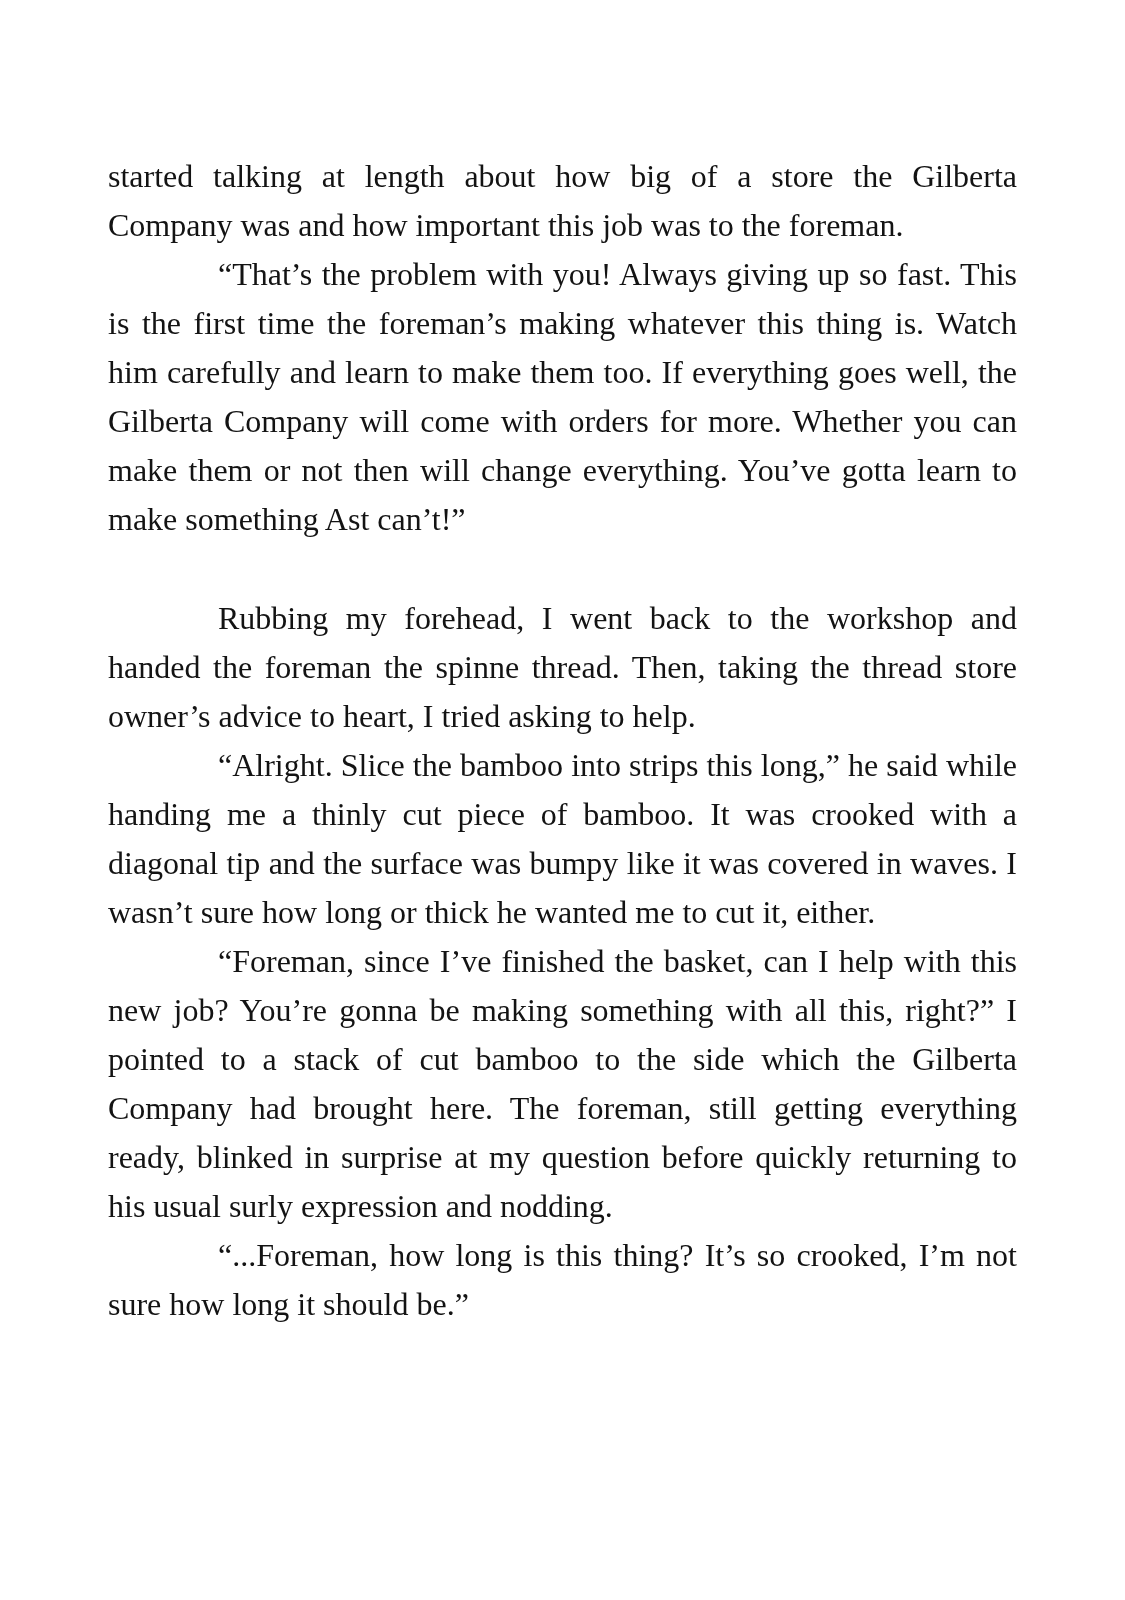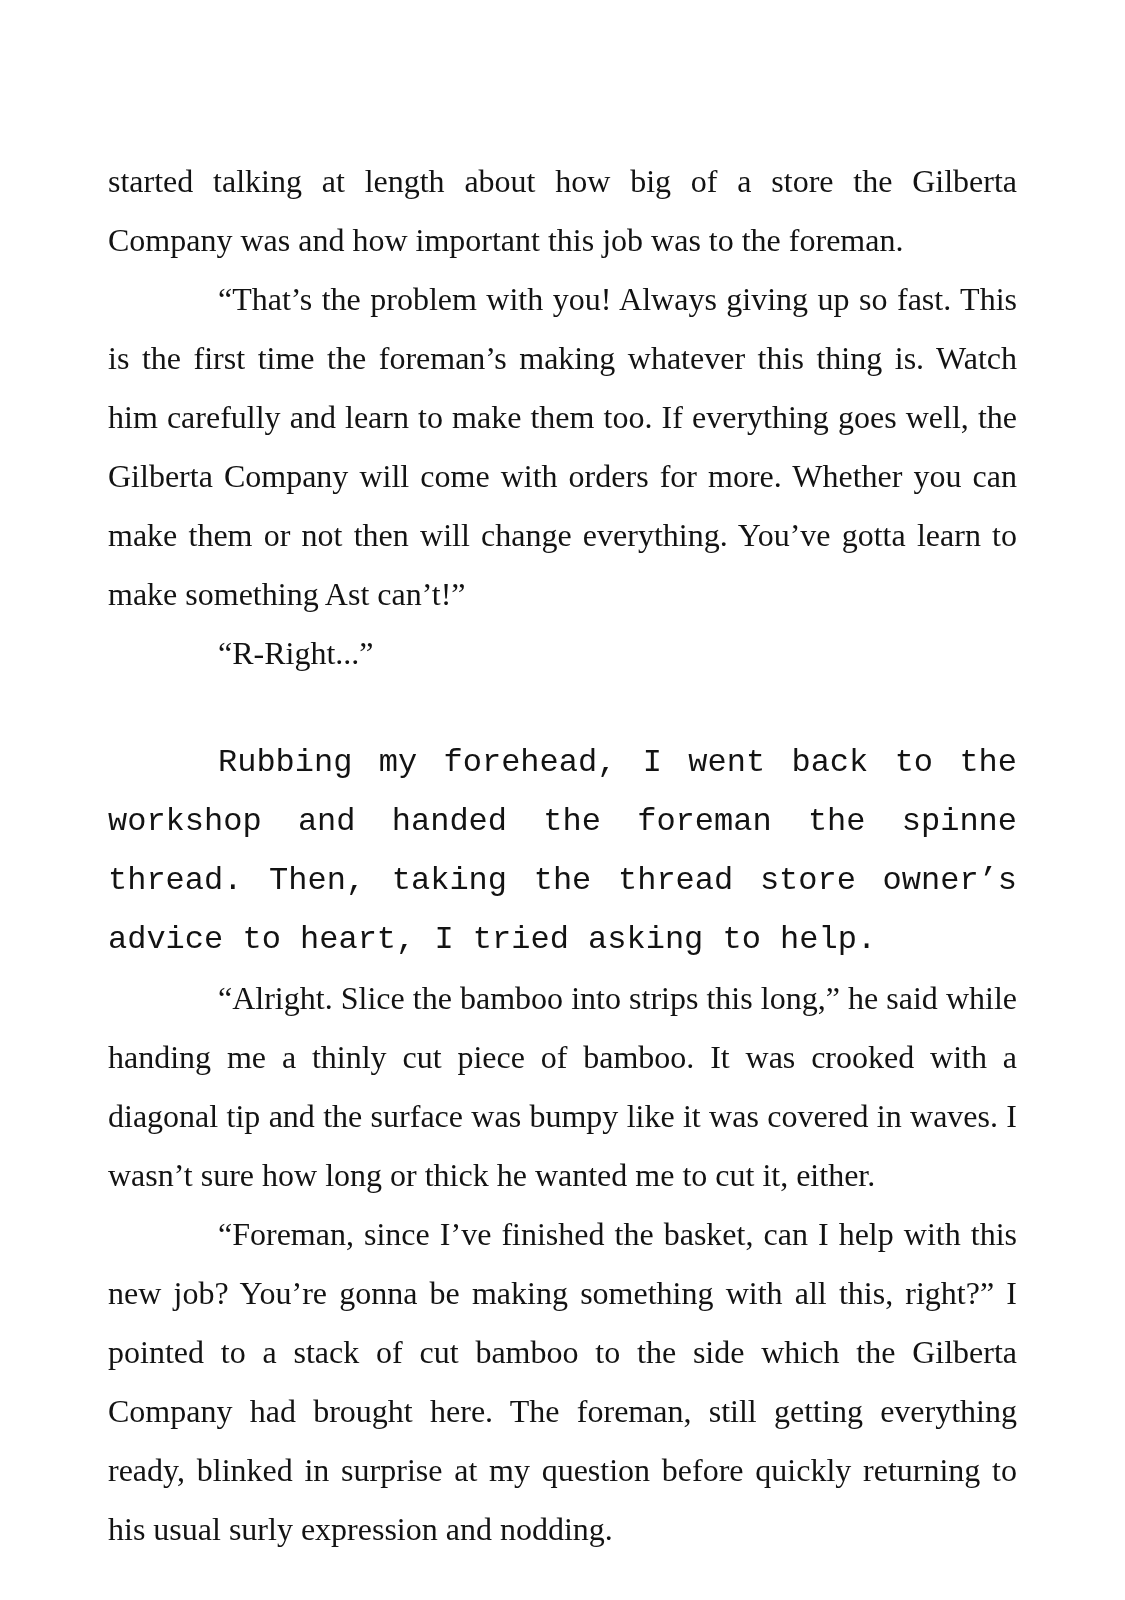--- a/index.html
+++ b/index.html
@@ -18,42 +18,41 @@
     background: #ffffff;
     overflow: hidden;
   }
   .text-block {
     position: absolute;
     left: 108px;
     top: 152px;
     width: 909px;
     font-family: "Liberation Serif", "DejaVu Serif", serif;
     font-size: 32px;
-    line-height: 59px;
+    line-height: 49px;
     color: #131313;
     text-align: justify;
     text-justify: inter-word;
   }
   .text-block p {
     margin: 0;
     padding: 0;
   }
   .text-block p.indent {
     text-indent: 110px;
   }
   .text-block p.scene-break {
     margin-top: 50px;
-    font-family: Liberation Mono, monospace;
   }
 </style>
 </head>
 <body>
 
 <div class="page" style="background: rgb(255, 255, 255);">
   <main class="text-block" style="color: rgb(19, 19, 19);">
       <p>started talking at length about how big of a store the Gilberta Company was and how important this job was to the foreman.</p>
       <p class="indent">“That’s the problem with you! Always giving up so fast. This is the first time the foreman’s making whatever this thing is. Watch him carefully and learn to make them too. If everything goes well, the Gilberta Company will come with orders for more. Whether you can make them or not then will change everything. You’ve gotta learn to make something Ast can’t!”</p>
-      <p class="indent">“R-Right...”</p>
       <p class="indent scene-break">Rubbing my forehead, I went back to the workshop and handed the foreman the spinne thread. Then, taking the thread store owner’s advice to heart, I tried asking to help.</p>
       <p class="indent">“Alright. Slice the bamboo into strips this long,” he said while handing me a thinly cut piece of bamboo. It was crooked with a diagonal tip and the surface was bumpy like it was covered in waves. I wasn’t sure how long or thick he wanted me to cut it, either.</p>
       <p class="indent">“Foreman, since I’ve finished the basket, can I help with this new job? You’re gonna be making something with all this, right?” I pointed to a stack of cut bamboo to the side which the Gilberta Company had brought here. The foreman, still getting everything ready, blinked in surprise at my question before quickly returning to his usual surly expression and nodding.</p>
+      <p class="indent">“...Foreman, how long is this thing? It’s so crooked, I’m not sure how long it should be.”</p>
     </main>
 </div>
 
 </body></html>

